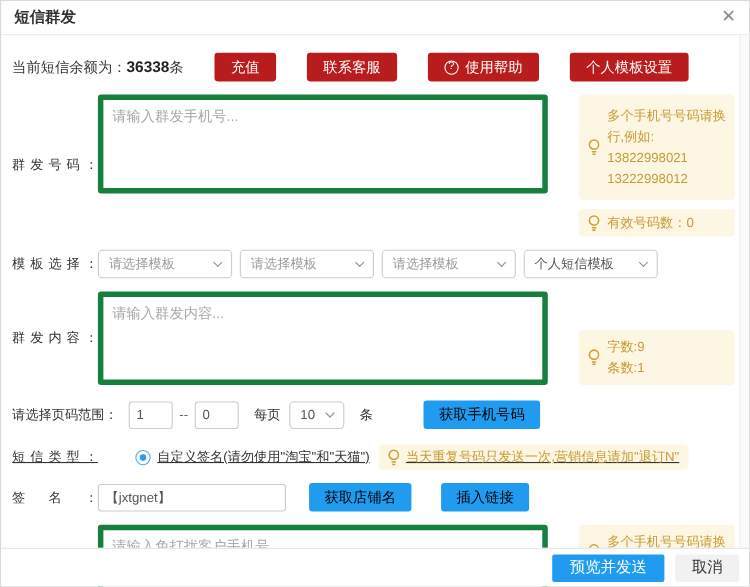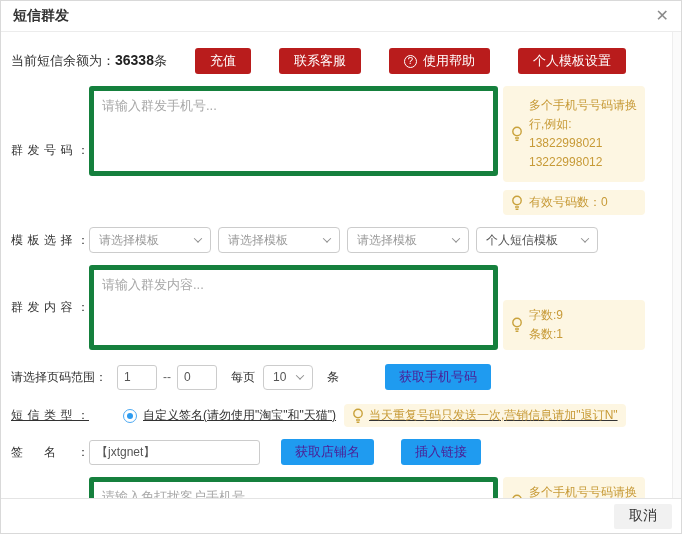--- a/index.html
+++ b/index.html
@@ -31,21 +31,21 @@
 
   
   textarea { width:409px; resize:none; border:5px solid #15803d; border-radius:3px;
              padding:6px 8px; font-family:inherit; font-size:13px; color:#333; outline:none; }
   textarea::placeholder, input::placeholder { color:#a8a8a8; }
   .ta-numbers { height:90px; }
   .ta-content { height:85px; }
   .ta-blacklist { height:68px; }
 
   
-  .hints-col { width:142px; margin-left:5px; display:flex; flex-direction:column; flex:none; }
+  .hints-col { width:142px; margin-left:28px; display:flex; flex-direction:column; flex:none; }
   .hints-col.bottom { justify-content:flex-end; }
   .hint-box { background:#fdf6e2; border-radius:4px; color:#c79a37;
               display:flex; align-items:center; padding:6px 8px; line-height:19px; }
   .hint-box .bulb { flex:none; margin-right:6px; }
   .hint-box.tall { padding:10px 8px; }
   .hint-box.small { margin-top:8px; padding:3px 8px; }
   .hint-pill { background:#fdf6e2; border-radius:4px; color:#c79a37; display:inline-flex;
                align-items:center; padding:2px 8px; height:23px; margin-left:8px; }
   .hint-pill .bulb { margin-right:5px; }
 
@@ -61,21 +61,21 @@
 
   
   input[type=text] { height:25px; border:1px solid #ccc; border-radius:3px;
                      padding:0 6px; font-family:inherit; font-size:12px; color:#555; outline:none; }
   .inp-page { width:40px; }
   .dash { margin:0 6px; color:#666; }
   .perpage { margin-left:14px; color:#333; }
   .tiao { margin-left:7px; color:#333; }
   .inp-sign { width:171px; color:#444; }
 
-  .btn-blue { background:#1f9bf0; color:#4c1d95; border:none; border-radius:3px;
+  .btn-blue { background:#1f9bf0; color:#000000; border:none; border-radius:3px;
               height:26px; padding:0 14px; font-size:13px; cursor:pointer; font-family:inherit; }
   .btn-fetch { margin-left:46px; }
   .btn-shop { margin-left:21px; }
   .btn-link { margin-left:27px; }
 
   
   .radio { width:14px; height:14px; border:1px solid #4da9f2; border-radius:50%;
            margin-left:34px; flex:none; display:inline-flex; align-items:center;
            justify-content:center; background:#fff; cursor:pointer; }
   .radio .dot { width:6px; height:6px; border-radius:50%; background:#2d9bf0; }
@@ -228,16 +228,17 @@
           <span>多个手机号号码请换行</span>
         </div>
       </div>
     </div>
 
   </div>
 
   <div class="scroll-track"></div>
 
   <div class="footer">
+    <button class="btn-send">预览并发送</button>
     <button class="btn-cancel">取消</button>
   </div>
 
 </div>
 
 </body></html>

